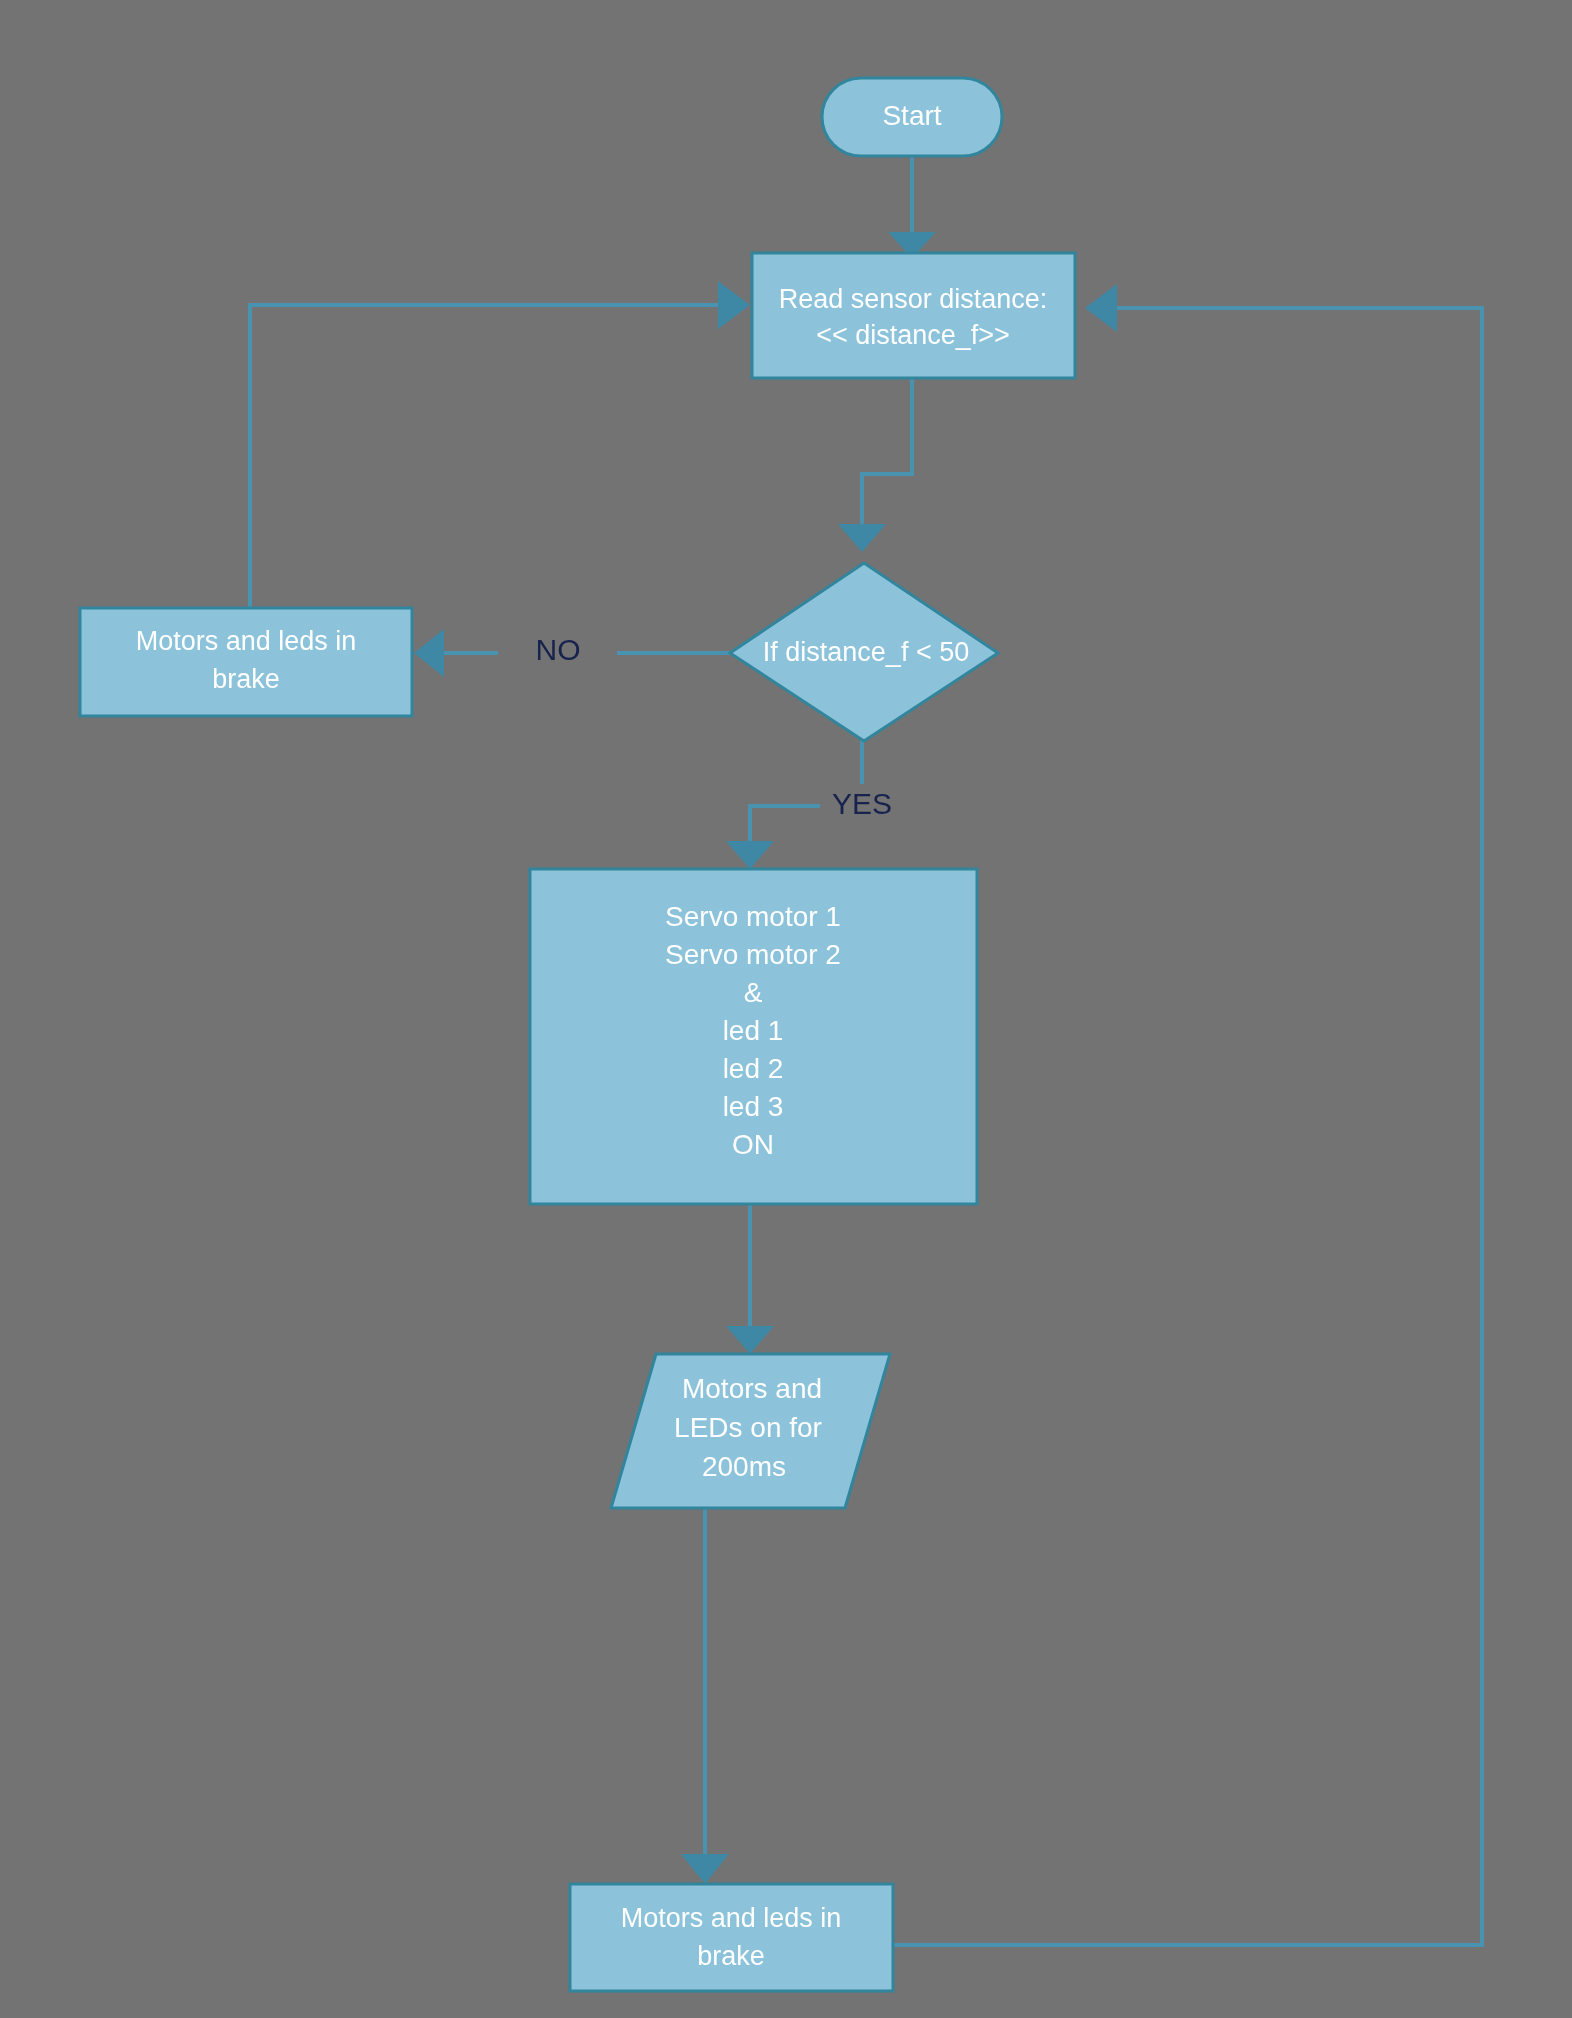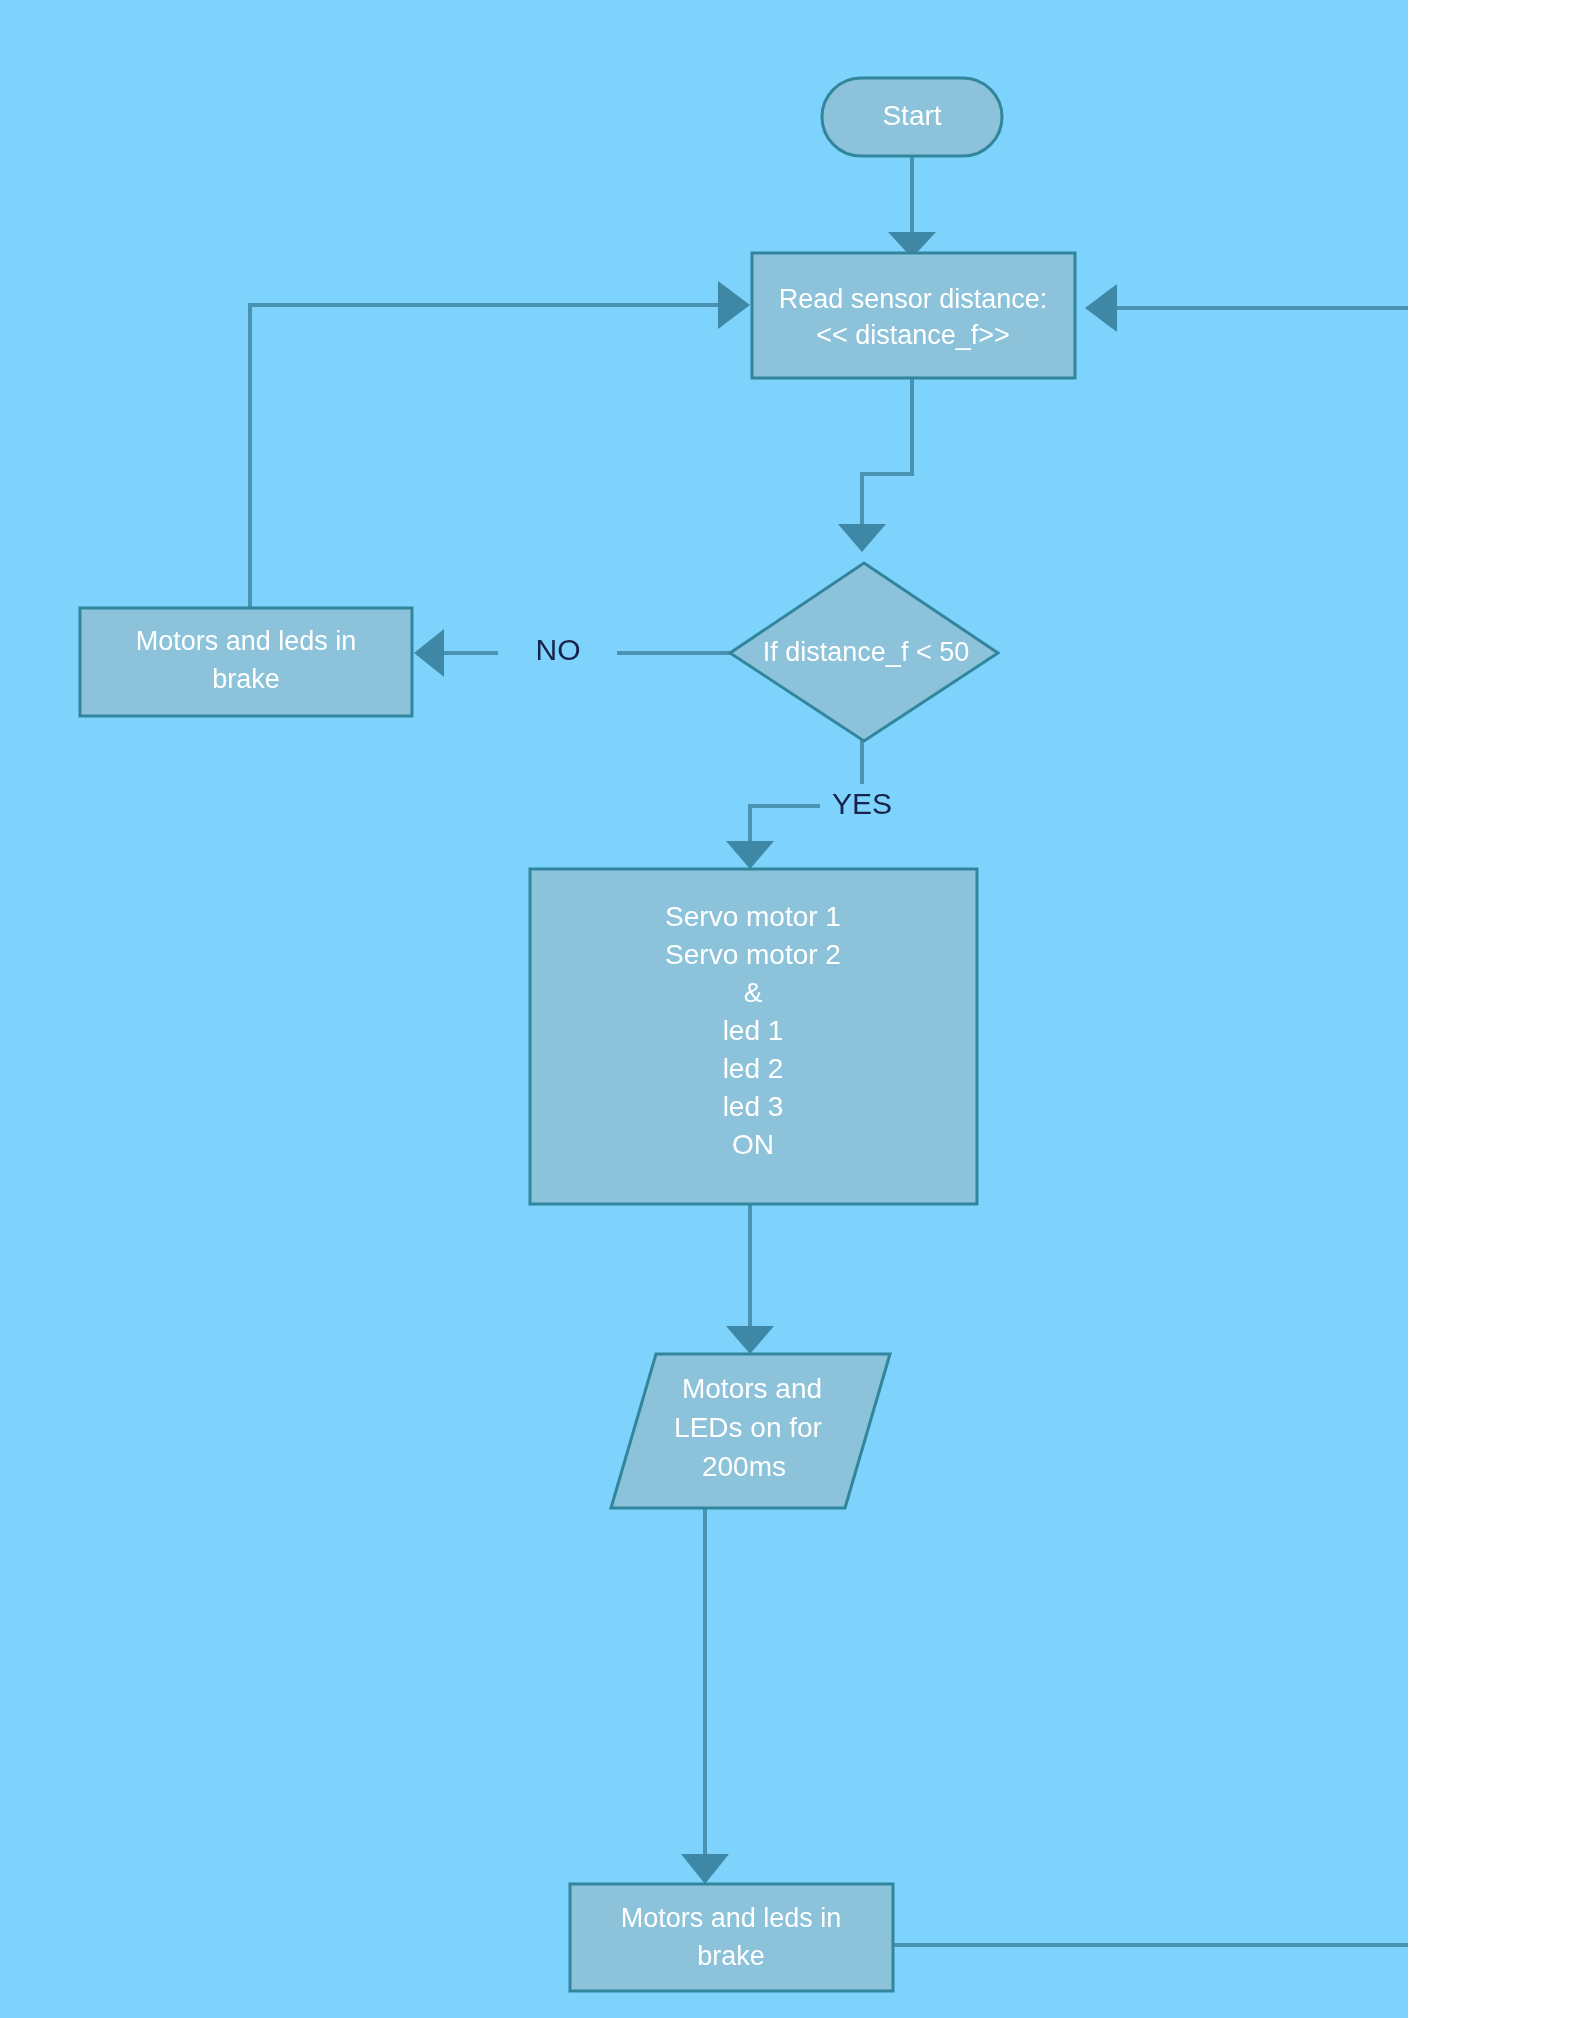--- a/index.html
+++ b/index.html
@@ -6,23 +6,23 @@
   html, body {
     margin: 0;
     padding: 0;
     background: #ffffff;
   }
   body {
     font-family: "Liberation Sans", sans-serif;
   }
   #flow-root {
     position: relative;
-    width: 1408px;
+    width: 1572px;
     height: 2018px;
-    background: #7dd3fc;
+    background: #737373;
     overflow: hidden;
   }
   svg#flow-svg {
     display: block;
     width: 1572px;
     height: 2018px;
   }
   .node-shape {
     fill: #8CC3DA;
     stroke: #31859C;

